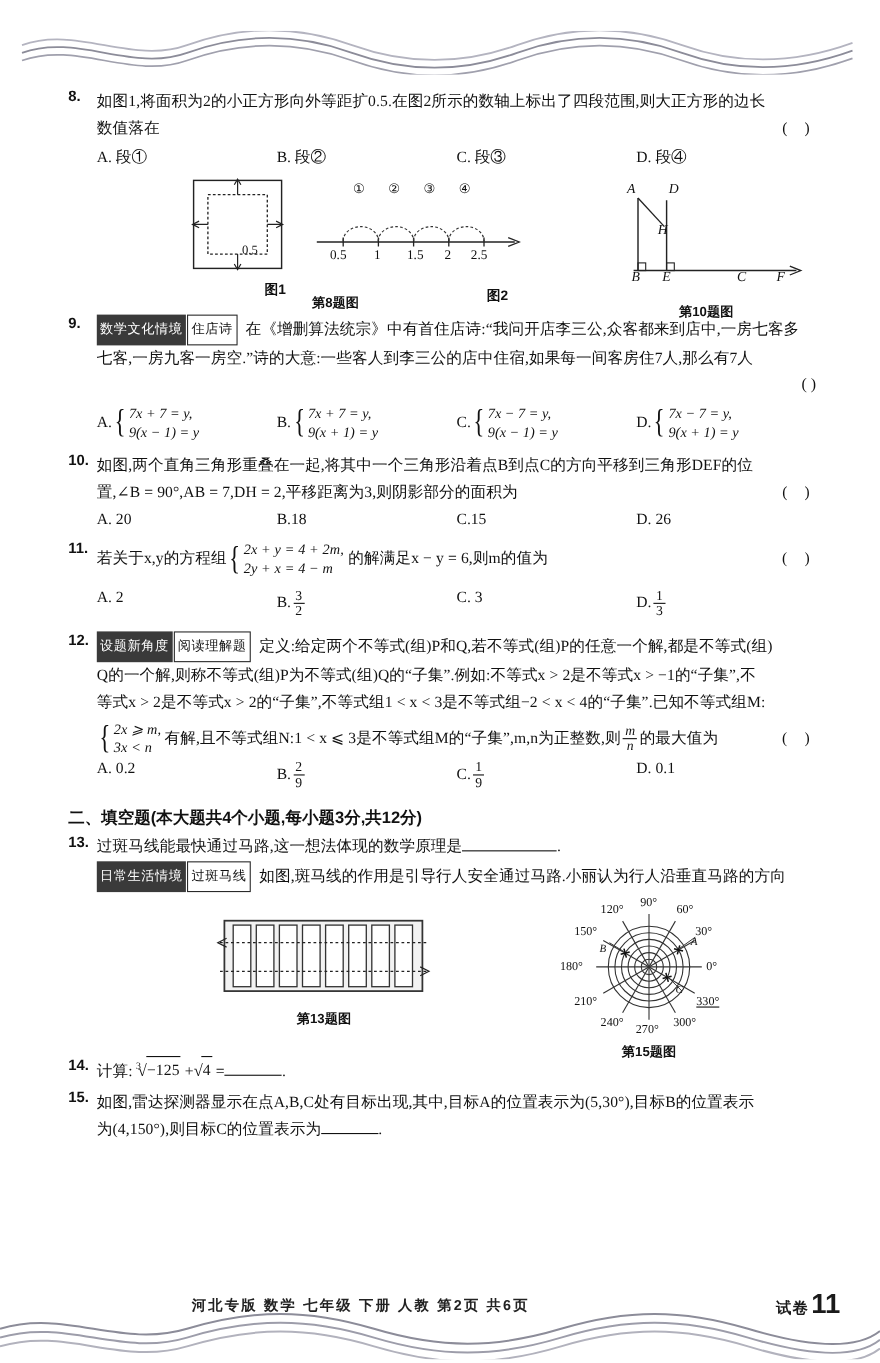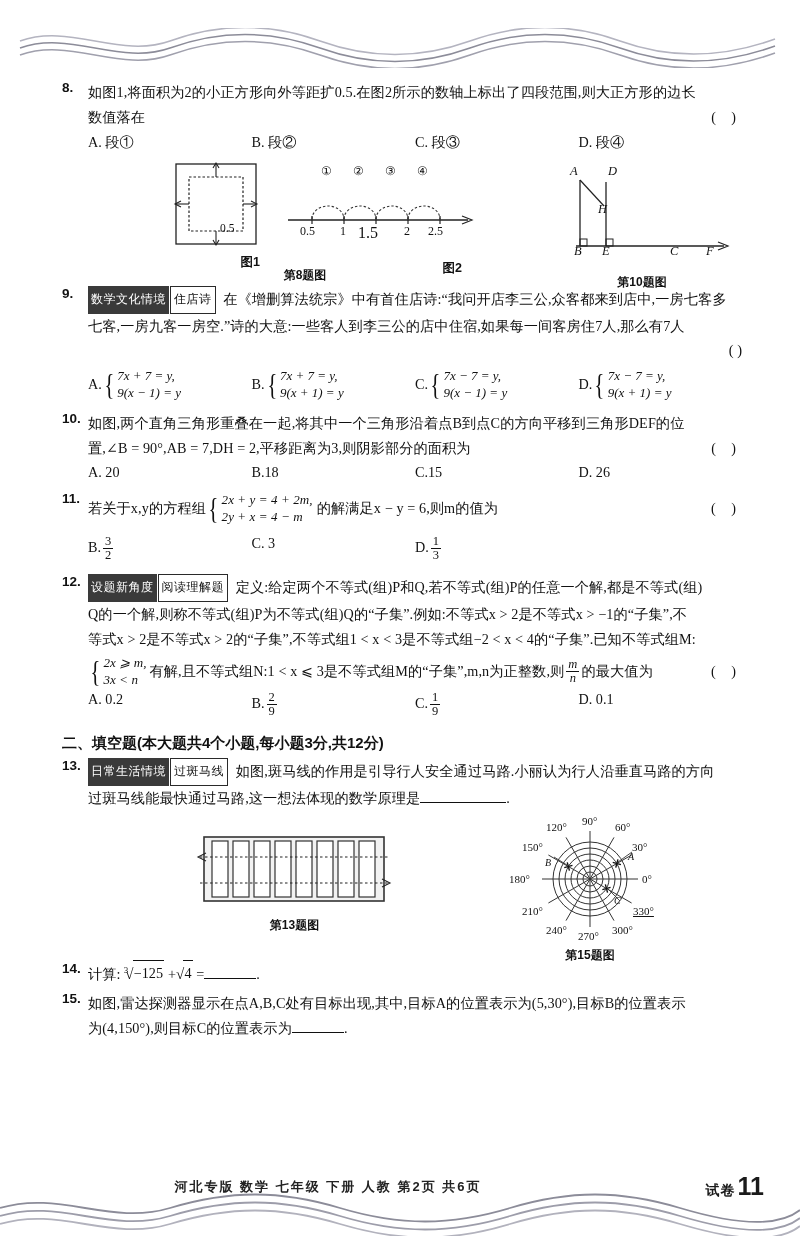--- a/index.html
+++ b/index.html
@@ -243,21 +243,21 @@
           </g>
         </svg>
         <div style="position:absolute; left:0; top:0; width:200px; height:72px;">
           <div style="position:absolute; left:39px; top:-4px; font-size:12px;">①</div>
           <div style="position:absolute; left:71px; top:-4px; font-size:12px;">②</div>
           <div style="position:absolute; left:103px; top:-4px; font-size:12px;">③</div>
           <div style="position:absolute; left:135px; top:-4px; font-size:12px;">④</div>
 
           <div style="position:absolute; left:18px; top:56px; font-size:12px;">0.5</div>
           <div style="position:absolute; left:58px; top:56px; font-size:12px;">1</div>
-          <div style="position:absolute; left:76px; top:56px; font-size:16px;">1.5</div>
+          <div style="position:absolute; left:88px; top:56px; font-size:12px;">1.5</div>
           <div style="position:absolute; left:122px; top:56px; font-size:12px;">2</div>
           <div style="position:absolute; left:146px; top:56px; font-size:12px;">2.5</div>
         </div>
         <div class="figcap" style="margin-top:16px; width:180px;">图2</div>
       </div>
 
       <div class="figsub" style="position:absolute; left:128px; top:112px; width:230px;">第8题图</div>
 
       <div style="position:absolute; left:500px; top:4px; width:180px;">
         <svg width="180" height="104" viewBox="0 0 180 104">
@@ -368,20 +368,21 @@
               <span class="brace">{</span>
               <span class="sys-rows">
             <span class="it">2x + y = 4 + 2m,</span>
             <span class="it">2y + x = 4 − m</span>
           </span>
             </span>
           <span style="margin-left:4px;">的解满足x − y = 6,则m的值为</span>
           <span style="margin-left:auto; letter-spacing:6px;">(      )</span>
         </div>
         <div class="opts" style="margin-top:10px;">
+          <div>A. 2</div>
           <div>
             <span>B.</span><span class="frac">
               <span class="num">3</span>
               <span class="den">2</span>
             </span>
           </div>
           <div>C. 3</div>
           <div>
             <span>D.</span><span class="frac">
               <span class="num">1</span>
@@ -435,25 +436,25 @@
         </div>
       </div>
     </div>
 
     <div class="section-head">二、填空题(本大题共4个小题,每小题3分,共12分)</div>
 
     <div class="q">
       <div class="qnum">13.</div>
       <div class="qbody">
         <div class="line">
+          <span>过斑马线能最快通过马路,这一想法体现的数学原理是</span><span class="blank"></span><span>.</span>
+        </div>
+        <div class="line">
           <span class="tag-dark">日常生活情境</span><span class="tag-box">过斑马线</span>
           <span style="margin-left:4px;">如图,斑马线的作用是引导行人安全通过马路.小丽认为行人沿垂直马路的方向</span>
-        </div>
-        <div class="line">
-          <span>过斑马线能最快通过马路,这一想法体现的数学原理是</span><span class="blank"></span><span>.</span>
         </div>
       </div>
     </div>
 
     <div style="position:relative; height:150px;">
 
       <div style="position:absolute; left:130px; top:18px;">
         <svg width="205" height="78" viewBox="0 0 205 78">
           <rect x="12" y="6" width="180" height="64" fill="#f2f2f2" stroke="#333" stroke-width="1.6"></rect>
           <g fill="#ffffff" stroke="#333" stroke-width="1.2">

